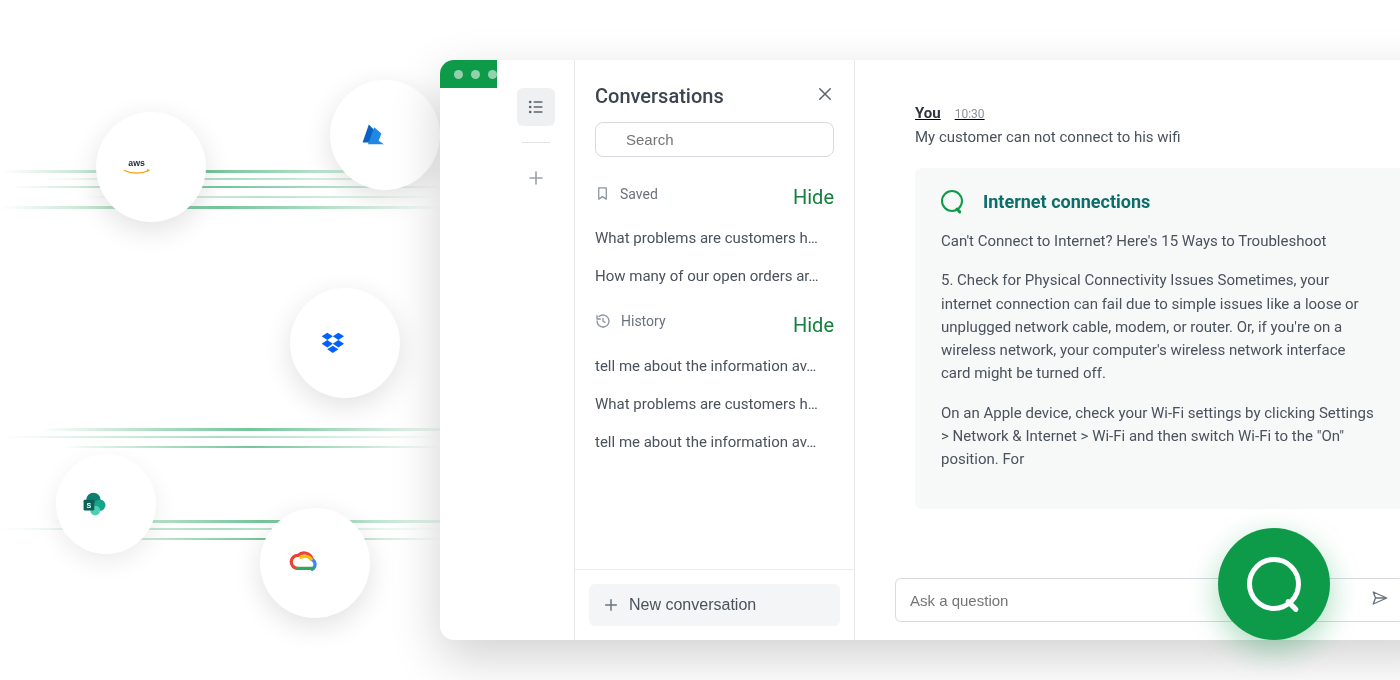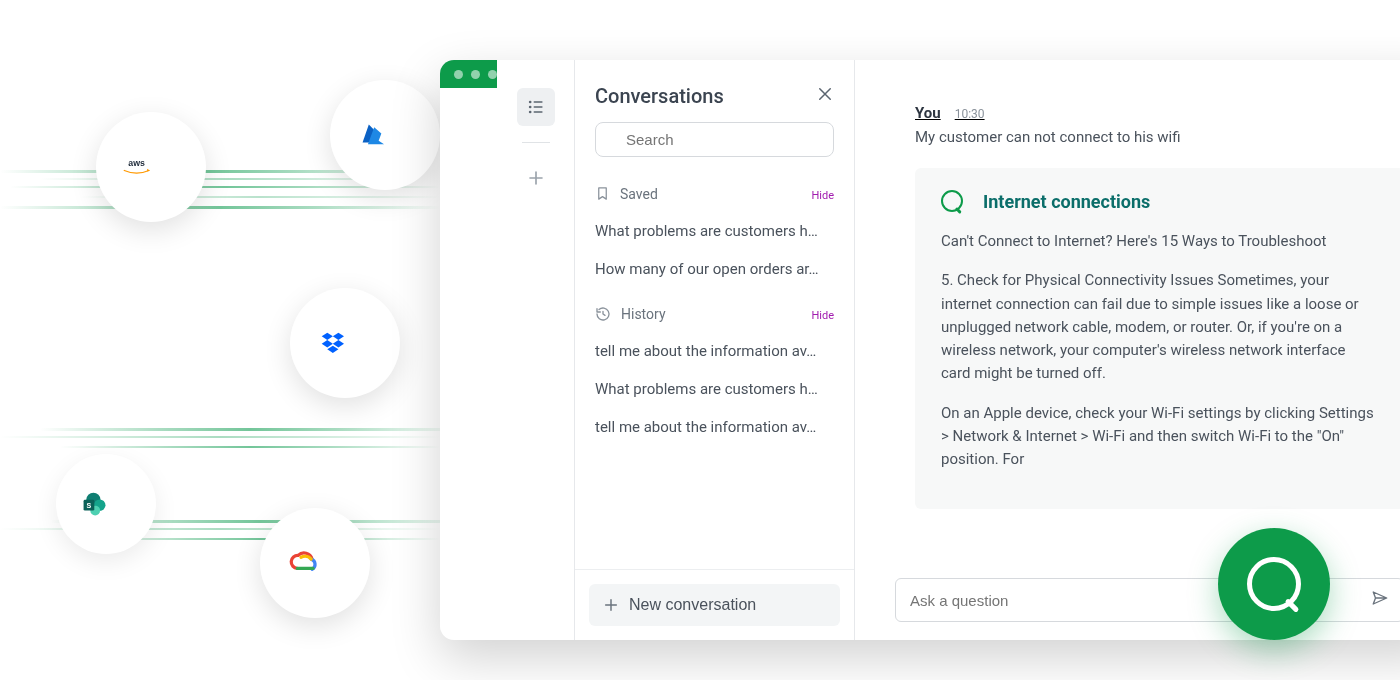--- a/index.html
+++ b/index.html
@@ -113,27 +113,27 @@
     border: 1px solid #d6d9dd;
     border-radius: 8px;
     padding: 8px 12px;
     color: #6a737d;
   }
   .search-box input {
     border: none; outline: none; flex:1; font-size: 15px; color:#3b4450;
     background: transparent;
   }
   .section-head {
-    display: flex; align-items: flex-end; justify-content: space-between;
+    display: flex; align-items: flex-start; justify-content: space-between;
     padding: 18px 20px 10px 20px;
     color: #6a737d;
     font-size: 14px;
   }
   .section-head .left { display:flex; align-items:center; gap:10px; }
-  .section-hide { font-size: 11px; color:#a21caf; cursor:pointer; }
+  .section-hide { font-size: 20px; color:#15803d; cursor:pointer; }
   .conv-item {
     padding: 10px 20px;
     font-size: 15px;
     color: #4a525c;
     white-space: nowrap;
     overflow: hidden;
     text-overflow: ellipsis;
     cursor: pointer;
   }
   .conv-panel .spacer { flex: 1; }

